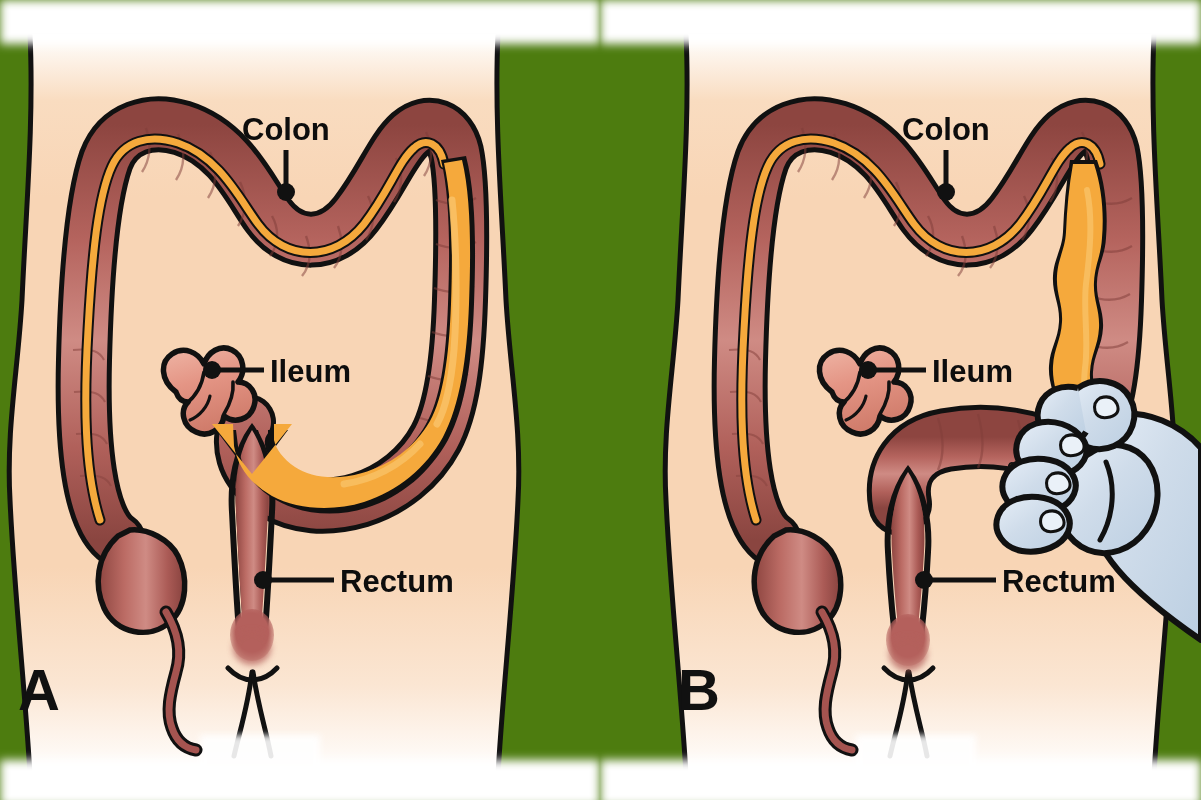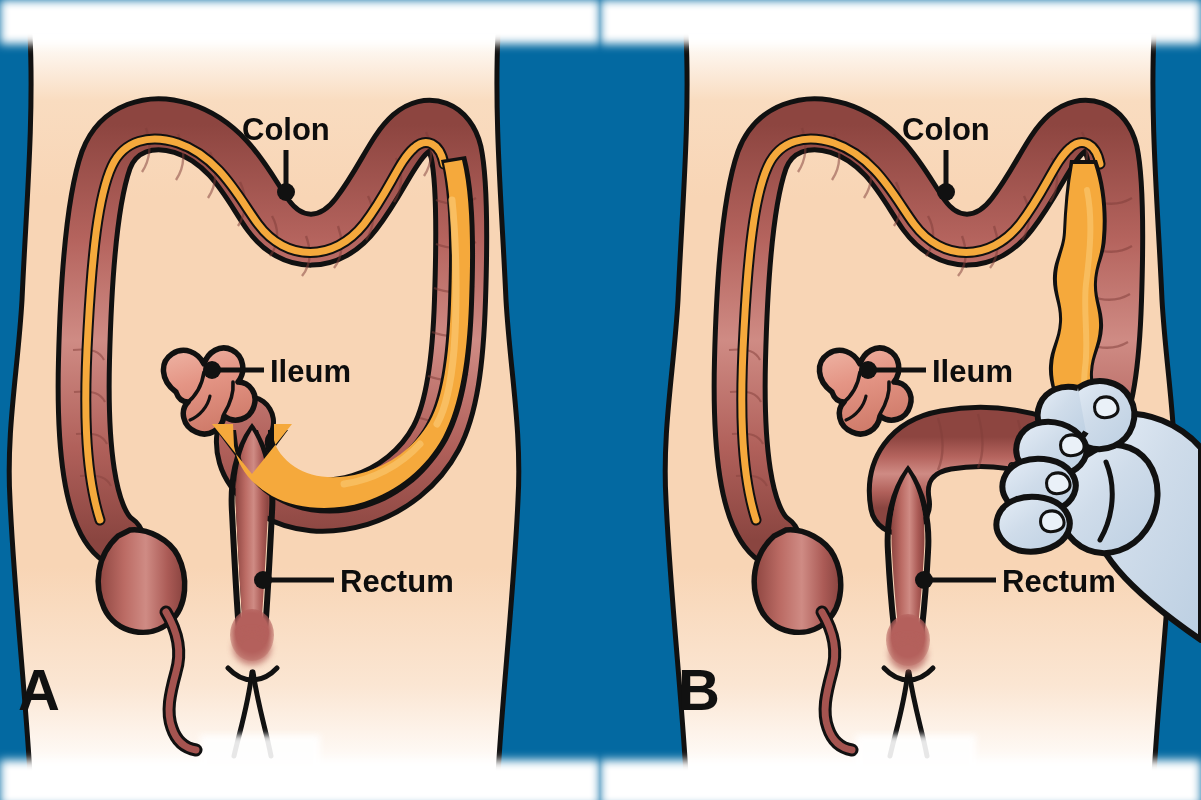--- a/index.html
+++ b/index.html
@@ -1,18 +1,18 @@
 <!DOCTYPE html>
 <html><head>
 <meta charset="utf-8">
 <style>
   html,body{margin:0;padding:0;background:#ffffff;}
   body{width:1201px;height:800px;overflow:hidden;
        font-family:"Liberation Sans","DejaVu Sans",sans-serif;}
-  #stage{position:relative;width:1201px;height:800px;background:#0369a1;}
+  #stage{position:relative;width:1201px;height:800px;background:#4d7c0f;}
   svg.panel{position:absolute;top:0;display:block;}
   #panelA{left:0;}
   #panelB{left:600px;}
   .lbl{font-family:"Liberation Sans","DejaVu Sans",sans-serif;
        font-weight:bold;font-size:31px;fill:#0d0d0d;}
   .panel-letter{font-family:"Liberation Sans","DejaVu Sans",sans-serif;
        font-weight:bold;font-size:58px;fill:#111111;}
 </style>
 </head>
 <body>

